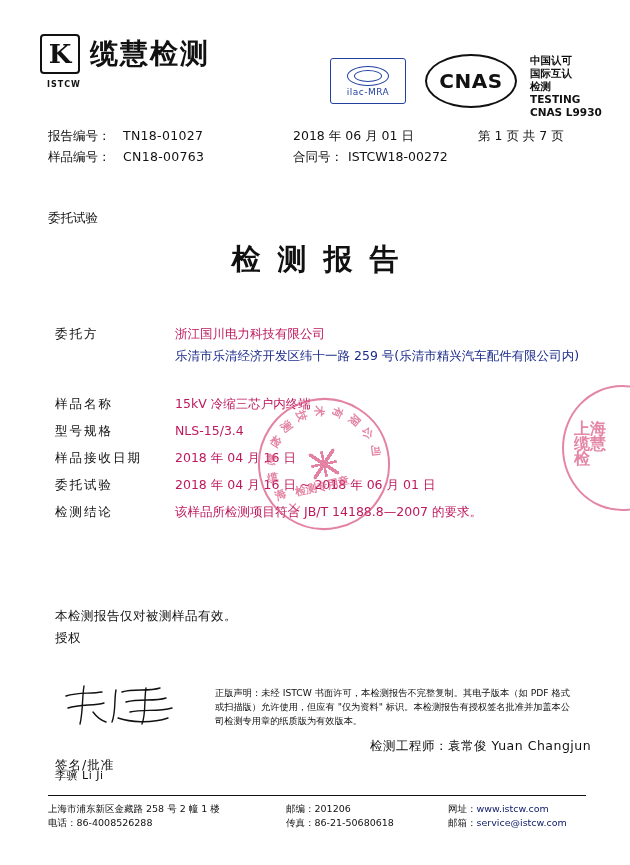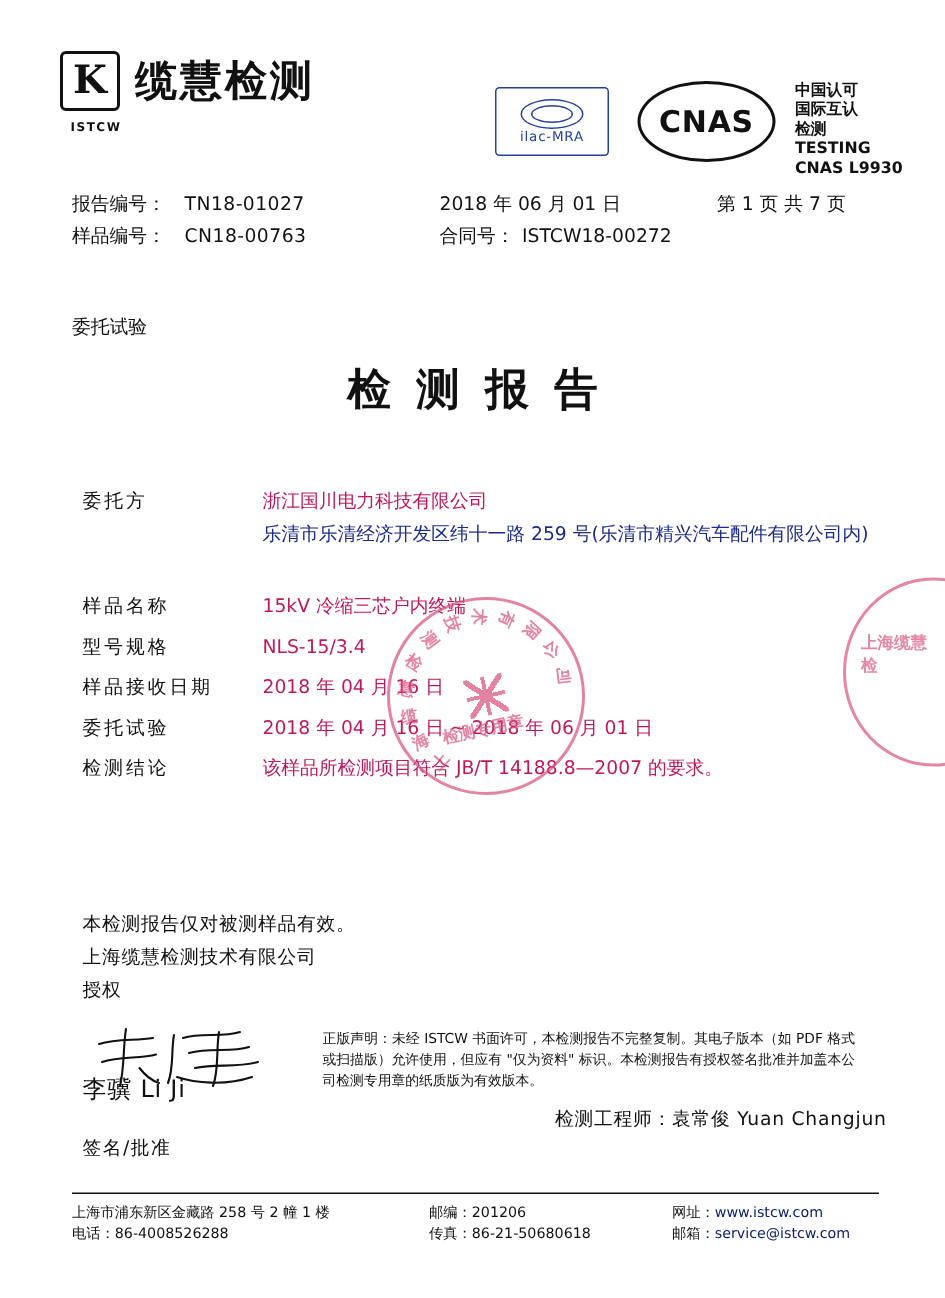--- a/index.html
+++ b/index.html
@@ -123,33 +123,33 @@
     transform-origin:0 0;
     white-space:nowrap;
   }
   .edge-stamp{
     position:absolute;right:-52px;top:385px;width:120px;height:126px;
     border:2.5px solid #d9537f;border-radius:50%;opacity:.7;
     box-sizing:border-box;
   }
   .edge-stamp .et{
     position:absolute;left:10px;top:34px;width:46px;
-    font-size:11px;color:#d9537f;font-weight:bold;line-height:15px;
+    font-size:16px;color:#d9537f;font-weight:bold;line-height:15px;
   }
   
   .lower{
     position:absolute;left:55px;top:608px;width:520px;font-size:12.5px;
   }
   .lower .ln{height:22px;letter-spacing:.5px;}
   .sign-img{
     position:absolute;left:60px;top:682px;width:120px;height:46px;
   }
   .sign-img svg{display:block;}
   .sign-name{
-    position:absolute;left:55px;top:716px;font-size:16px;letter-spacing:.5px;
+    position:absolute;left:55px;top:768px;font-size:11px;letter-spacing:.5px;
   }
   .sign-label{
     position:absolute;left:55px;top:757px;font-size:12.5px;letter-spacing:1px;
   }
   .disclaimer{
     position:absolute;left:215px;top:686px;width:355px;
     font-size:9.2px;line-height:14px;color:#111;text-align:justify;
   }
   .engineer{
     position:absolute;left:370px;top:738px;font-size:12.5px;letter-spacing:.5px;
@@ -262,21 +262,20 @@
       <span style="transform:translate(-34px,14px);font-size:11px">检测专用章</span>
     </div>
   </div>
 
   <div class="edge-stamp">
     <div class="et">上海缆慧检</div>
   </div>
 
   <div class="lower">
     <div class="ln">本检测报告仅对被测样品有效。</div>
-    <div class="ln">上海缆慧检测技术有限公司</div>
     <div class="ln">授权</div>
   </div>
 
   <div class="sign-img">
     <svg width="120" height="46" viewBox="0 0 120 46" fill="none" stroke="#111" stroke-width="1.4" stroke-linecap="round">
       <path d="M6 14 C18 10, 30 12, 42 10"></path>
       <path d="M24 4 C22 16, 23 30, 20 42"></path>
       <path d="M8 26 C20 22, 34 24, 44 21"></path>
       <path d="M33 30 C36 34, 40 38, 46 40"></path>
       <path d="M56 8 C54 18, 56 30, 52 40"></path>

